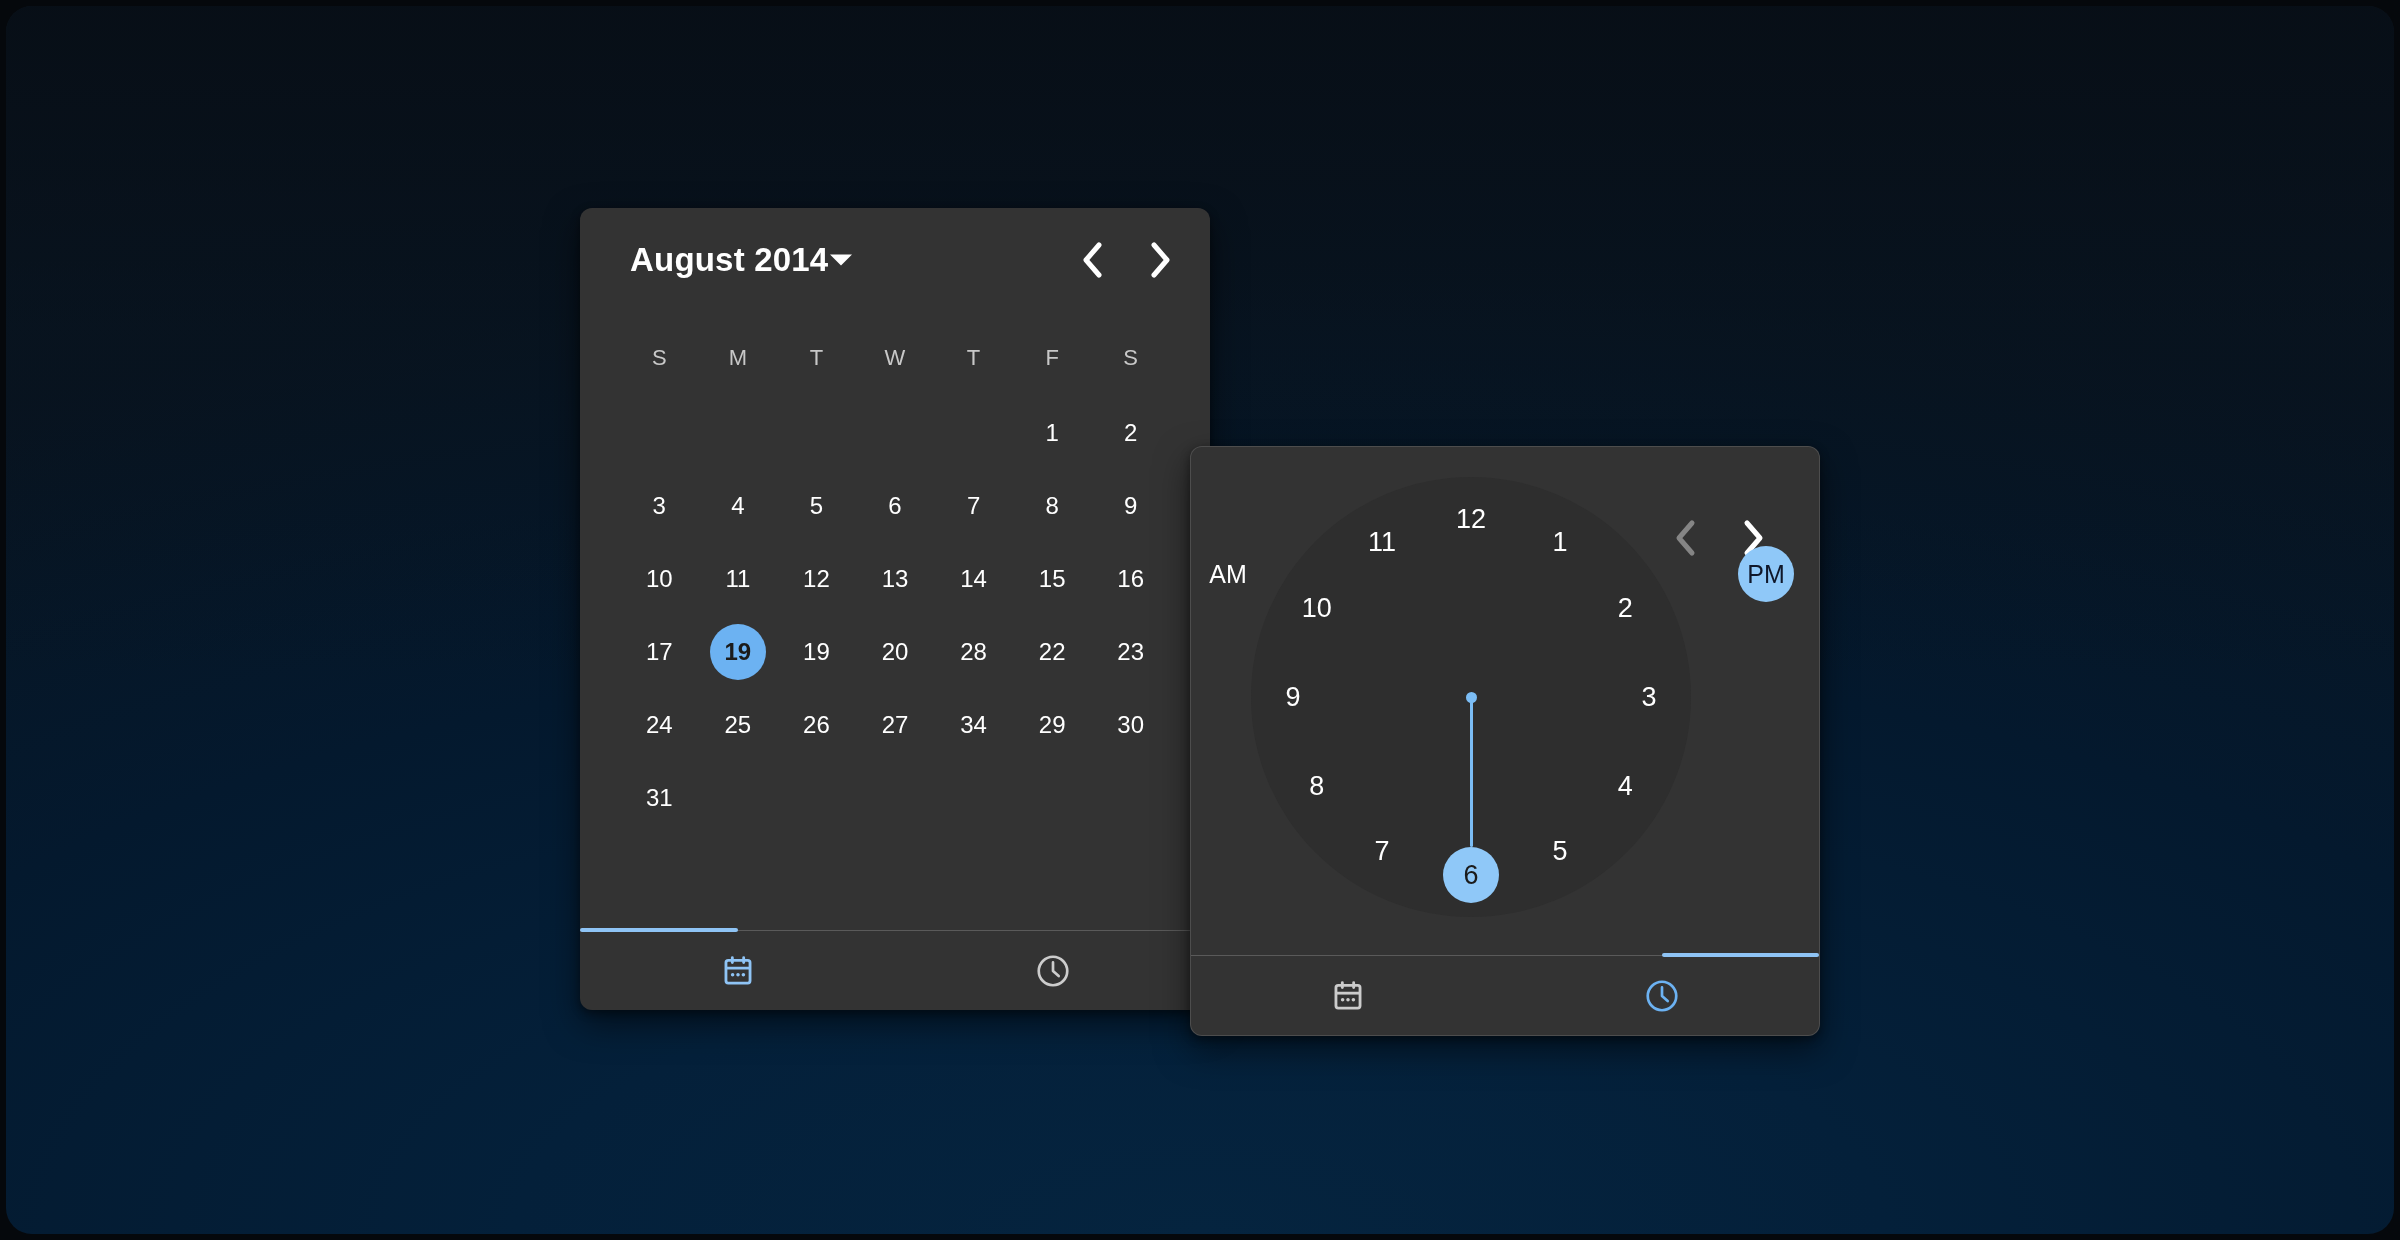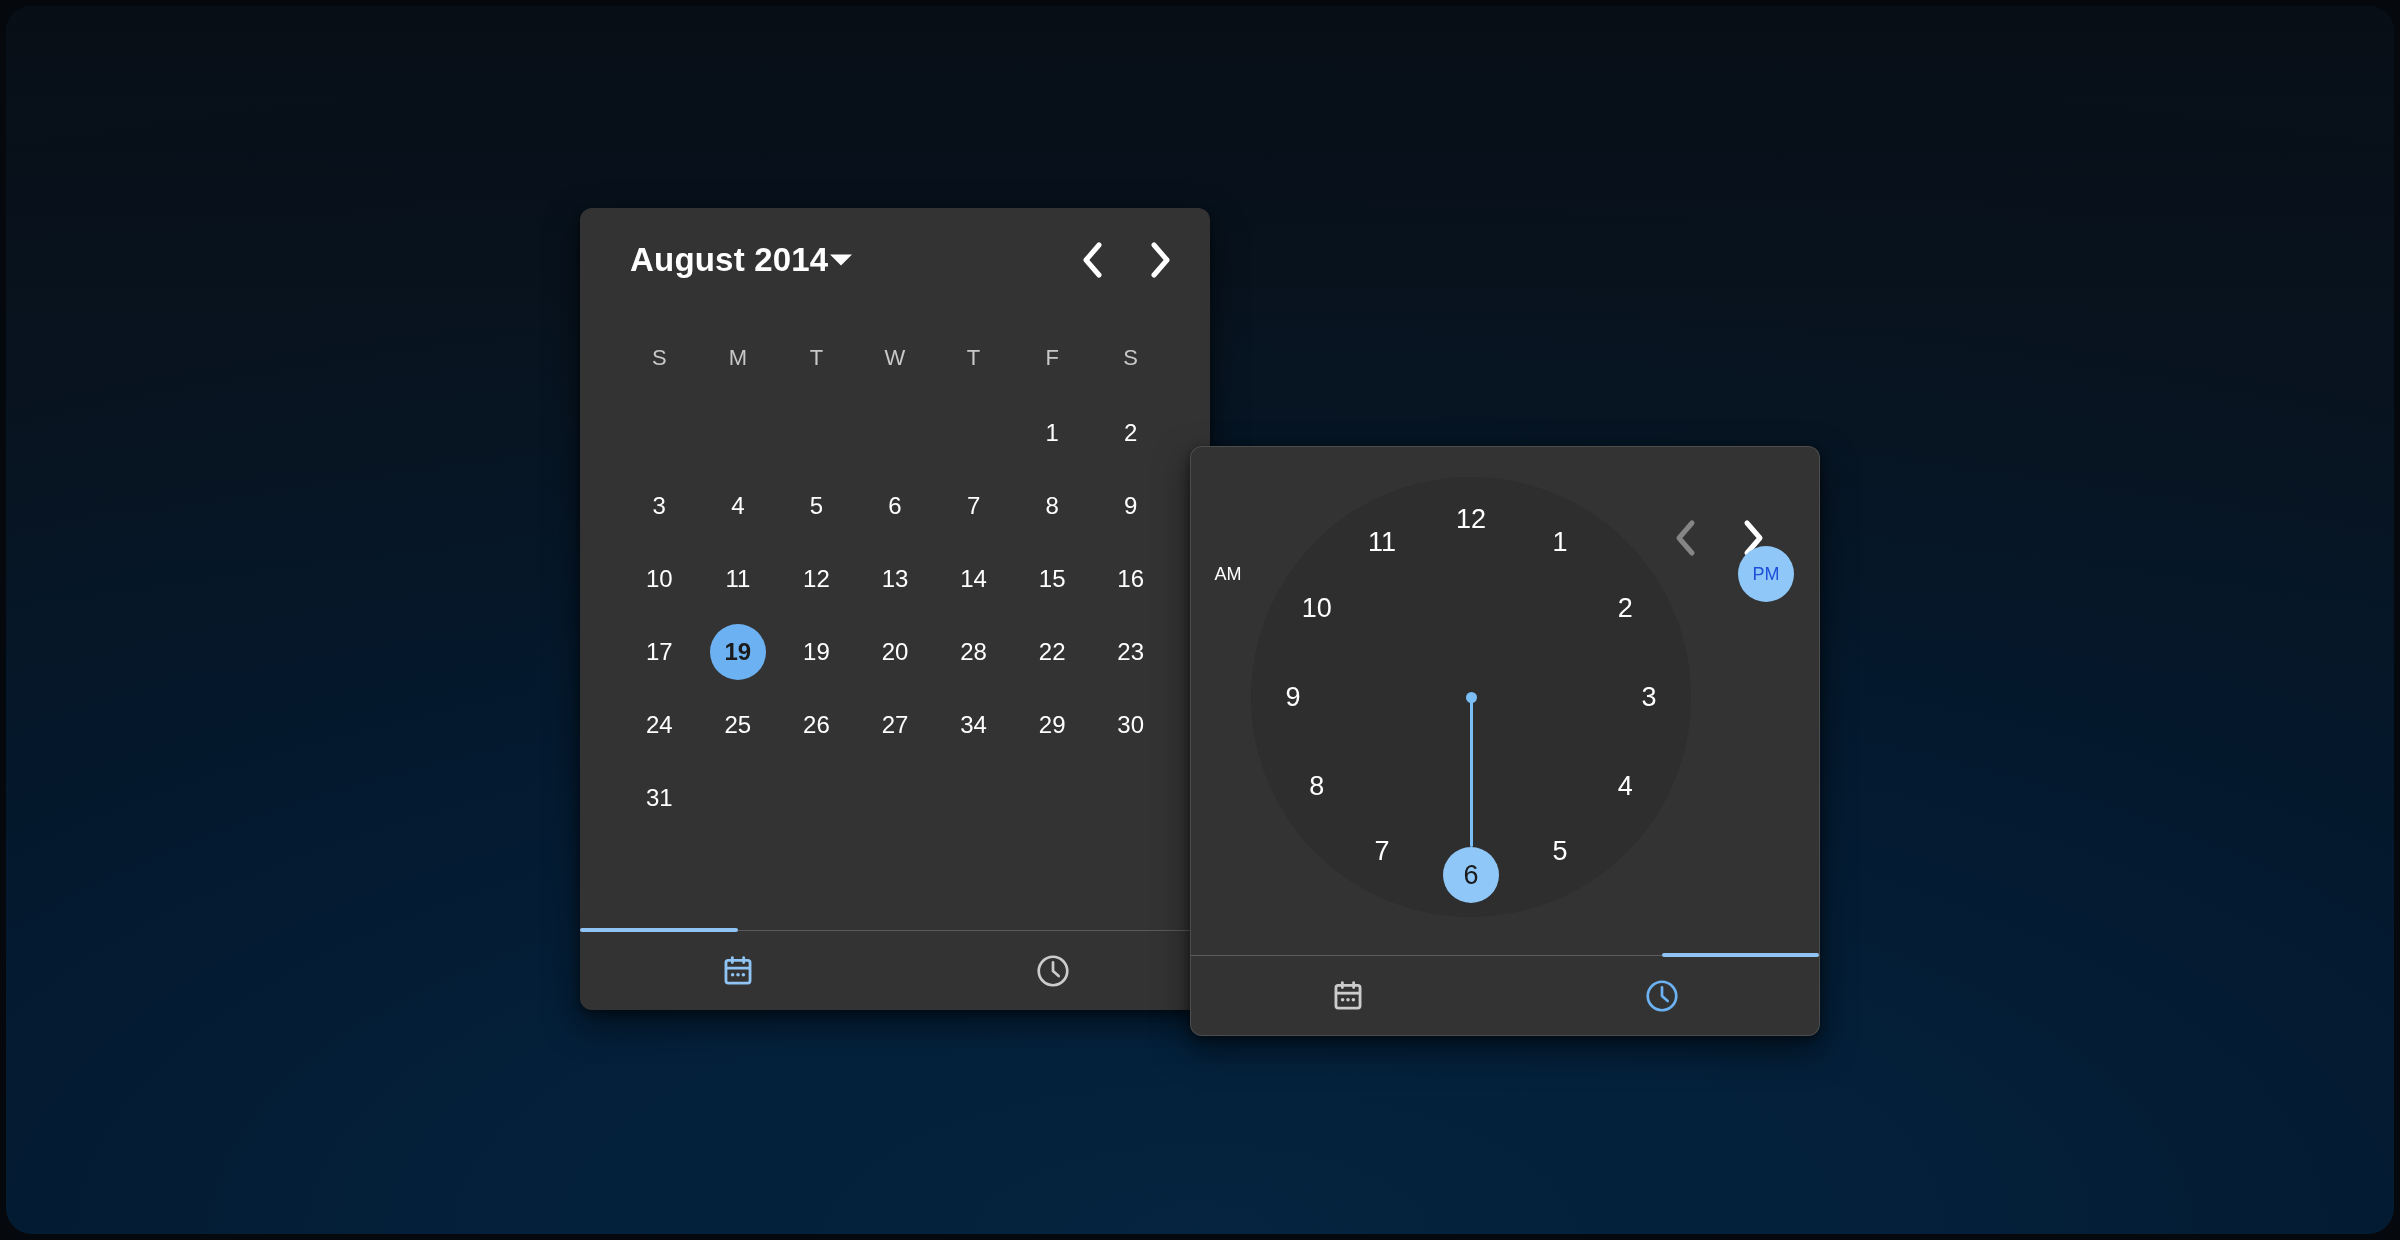--- a/index.html
+++ b/index.html
@@ -254,28 +254,28 @@
   .meridiem {
     position: absolute;
     width: 56px;
     height: 56px;
     margin-left: -28px;
     margin-top: -28px;
     display: flex;
     align-items: center;
     justify-content: center;
     color: #ffffff;
-    font-size: 18px;
+    font-size: 25px;
     border-radius: 50%;
     cursor: pointer;
     z-index: 5;
   }
   .meridiem.selected {
     background: #8fc8f8;
-    color: #1d4ed8;
+    color: #0f172a;
   }
   #am-btn { left: 37px;  top: 127px; }
   #pm-btn { right: 25px; top: 127px; margin-left: 0; left: auto; }
 </style>
 </head>
 <body>
 
 <div id="canvas">
 
   <div id="backdrop"></div>

